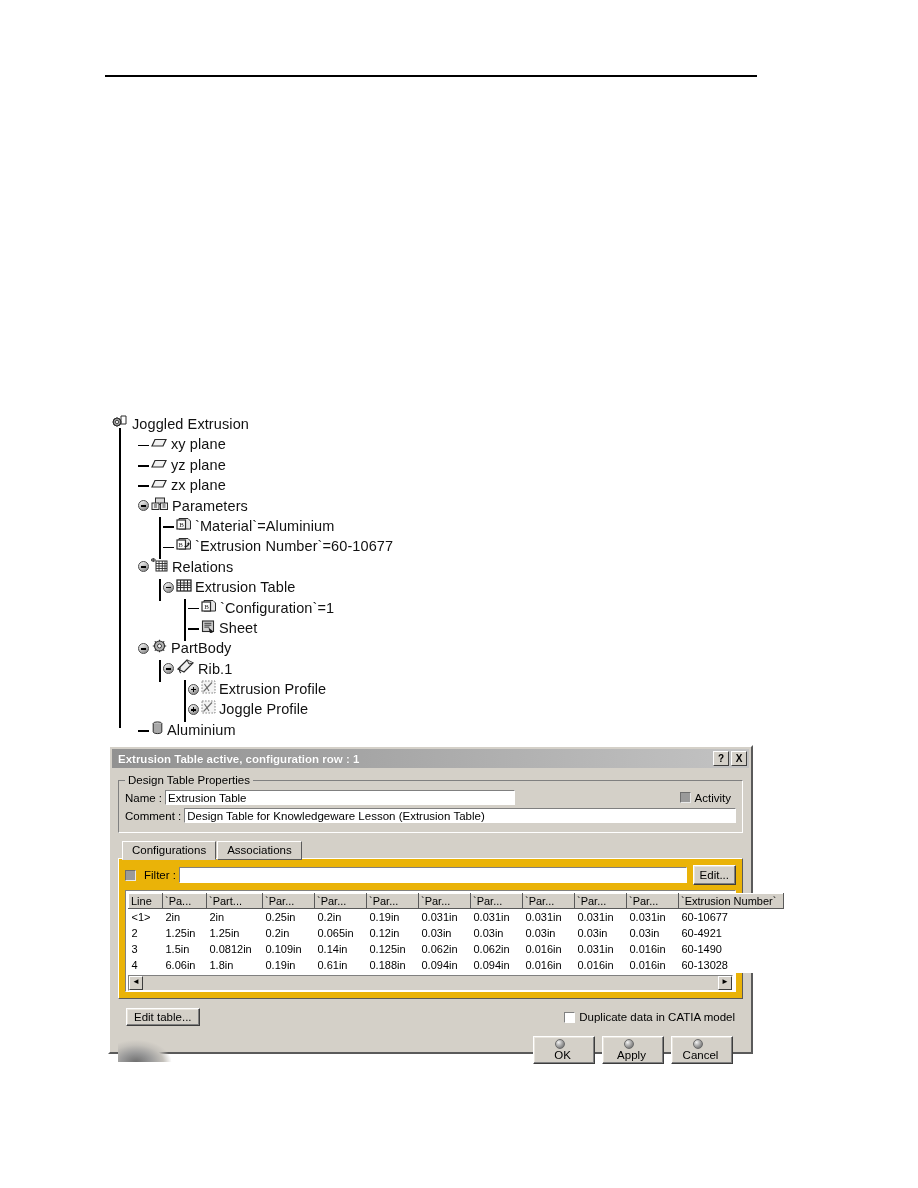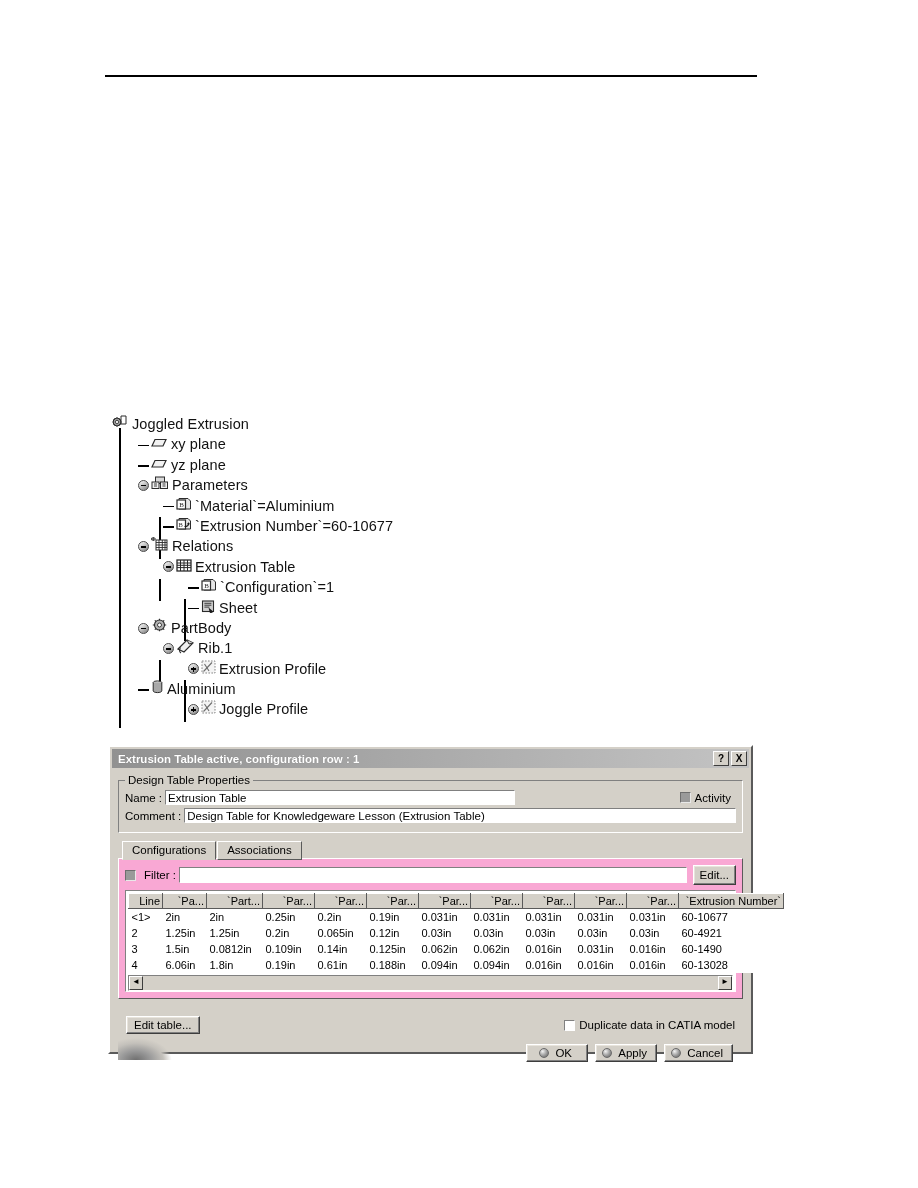--- a/index.html
+++ b/index.html
@@ -204,21 +204,21 @@
     top: 1px;
   }
   .tab.inactive {
     top: 1px;
     border-bottom-color: #5a5a5a;
     padding-top: 2px;
   }
   .tabpanel {
     border: 1px solid;
     border-color: #ffffff #5a5a5a #5a5a5a #ffffff;
-    background: #f9a8d4;
+    background: #eab308;
     padding: 6px;
     margin: 0 0 0 0;
     position: relative;
     top: -1px;
   }
 
   .filter-row {
     display: flex;
     align-items: center;
     margin-bottom: 5px;
@@ -251,21 +251,21 @@
     font-size: 11px;
     table-layout: fixed;
   }
   table.grid th {
     background: #d4d0c8;
     border: 1px solid;
     border-color: #ffffff #5a5a5a #5a5a5a #ffffff;
     font-weight: normal;
     font-size: 11px;
     padding: 1px 2px;
-    text-align: right;
+    text-align: left;
     white-space: nowrap;
     overflow: hidden;
     height: 14px;
     box-sizing: border-box;
   }
   table.grid td {
     background: #ffffff;
     padding: 1px 3px;
     font-size: 11px;
     white-space: nowrap;
@@ -292,21 +292,21 @@
     font-size: 8px;
     line-height: 10px;
     text-align: center;
     box-sizing: border-box;
     flex: none;
   }
   .hscroll .track { flex: 1; background: #d4d0c8; }
 
   
   .bottom-area {
-    padding: 16px 8px 0 8px;
+    padding: 8px 8px 0 8px;
     position: relative;
   }
   .bottom-row1 {
     display: flex;
     align-items: center;
   }
   .dup-wrap {
     display: flex;
     align-items: center;
     margin-left: auto;
@@ -318,20 +318,21 @@
     margin-top: 10px;
     padding-right: 2px;
   }
   .actbtn {
     display: flex;
     align-items: center;
     justify-content: center;
     min-width: 62px;
     padding: 2px 9px 2px 6px;
     margin-left: 7px;
+    flex-direction: column;
   }
   .led {
     width: 10px; height: 10px;
     border-radius: 50%;
     background: radial-gradient(circle at 33% 30%, #f2f2f2 0%, #a9a9a9 45%, #5c5c5c 100%);
     margin-right: 6px;
     flex: none;
     border: 1px solid #6b6b6b;
     box-sizing: border-box;
   }
@@ -389,20 +390,30 @@
       </div>
       <div class="tree-row">
         <span style="display: inline-block; width: 30px; flex: 0 0 auto;"></span>
         <span style="display: inline-block; width: 13px; flex: 0 0 auto; position: relative;">
           <span style="position:absolute;left:0;top:50%;width:11px;height:1.6px;background:#000;"></span>
         </span>
         <span class="ic"><svg width="17" height="12" viewBox="0 0 17 12">
         <path d="M4 2.5 L15 2.5 L12 9 L1 9 Z" fill="#f2f2f2" stroke="#2b2b2b" stroke-width="1.2"></path>
       </svg></span>
         <span class="tree-label">yz plane</span>
+      </div>
+      <div class="tree-row">
+        <span style="display: inline-block; width: 30px; flex: 0 0 auto;"></span>
+        <span style="display: inline-block; width: 13px; flex: 0 0 auto; position: relative;">
+          <span style="position:absolute;left:0;top:50%;width:11px;height:1.6px;background:#000;"></span>
+        </span>
+        <span class="ic"><svg width="17" height="12" viewBox="0 0 17 12">
+        <path d="M4 2.5 L15 2.5 L12 9 L1 9 Z" fill="#f2f2f2" stroke="#2b2b2b" stroke-width="1.2"></path>
+      </svg></span>
+        <span class="tree-label">zx plane</span>
       </div>
       <div class="tree-row">
         <span style="display: inline-block; width: 30px; flex: 0 0 auto;"></span>
         <span class="plusminus minus" style="position: relative; margin-right: 2px; flex: 0 0 auto;"></span>
         <span class="ic"><svg width="18" height="14" viewBox="0 0 18 14">
         <rect x="4.5" y="1" width="9" height="6.5" fill="#d9d9d9" stroke="#2b2b2b" stroke-width="1"></rect>
         <rect x="1" y="6" width="7" height="6.5" fill="#f0f0f0" stroke="#2b2b2b" stroke-width="1"></rect>
         <rect x="9.5" y="6" width="7" height="6.5" fill="#f0f0f0" stroke="#2b2b2b" stroke-width="1"></rect>
         <path d="M3 8h3M3 10h3M11.5 8h3M11.5 10h3" stroke="#2b2b2b" stroke-width=".9"></path>
       </svg></span>
@@ -502,39 +513,39 @@
         <span style="display: inline-block; width: 80px; flex: 0 0 auto;"></span>
         <span class="plusminus plus" style="position: relative; margin-right: 2px; flex: 0 0 auto;"></span>
         <span class="ic"><svg width="15" height="14" viewBox="0 0 15 14">
         <rect x="1" y="1" width="13" height="12" fill="#f4f4f4" stroke="#888" stroke-width="1" stroke-dasharray="1.6 1.4"></rect>
         <path d="M2.5 11.5 L11 2.5" stroke="#6d6d6d" stroke-width="1.1"></path>
         <path d="M3.5 4 L8 11" stroke="#6d6d6d" stroke-width="1.1"></path>
       </svg></span>
         <span class="tree-label">Extrusion Profile</span>
       </div>
       <div class="tree-row">
+        <span style="display: inline-block; width: 80px; flex: 0 0 auto;"></span>
+        <span class="plusminus plus" style="position: relative; margin-right: 2px; flex: 0 0 auto;"></span>
+        <span class="ic"><svg width="15" height="14" viewBox="0 0 15 14">
+        <rect x="1" y="1" width="13" height="12" fill="#f4f4f4" stroke="#888" stroke-width="1" stroke-dasharray="1.6 1.4"></rect>
+        <path d="M2.5 11.5 L11 2.5" stroke="#6d6d6d" stroke-width="1.1"></path>
+        <path d="M3.5 4 L8 11" stroke="#6d6d6d" stroke-width="1.1"></path>
+      </svg></span>
+        <span class="tree-label">Joggle Profile</span>
+      </div>
+      <div class="tree-row">
         <span style="display: inline-block; width: 30px; flex: 0 0 auto;"></span>
         <span style="display: inline-block; width: 13px; flex: 0 0 auto; position: relative;">
           <span style="position:absolute;left:0;top:50%;width:11px;height:1.6px;background:#000;"></span>
         </span>
         <span class="ic"><svg width="13" height="14" viewBox="0 0 13 14">
         <ellipse cx="6.5" cy="2.6" rx="4.3" ry="1.7" fill="#cfcfcf" stroke="#2b2b2b" stroke-width="1"></ellipse>
         <path d="M2.2 2.6v8.3c0 .9 1.9 1.7 4.3 1.7s4.3-.8 4.3-1.7V2.6" fill="#a8a8a8" stroke="#2b2b2b" stroke-width="1"></path>
       </svg></span>
         <span class="tree-label">Aluminium</span>
-      </div>
-      <div class="tree-row">
-        <span style="display: inline-block; width: 80px; flex: 0 0 auto;"></span>
-        <span class="plusminus plus" style="position: relative; margin-right: 2px; flex: 0 0 auto;"></span>
-        <span class="ic"><svg width="15" height="14" viewBox="0 0 15 14">
-        <rect x="1" y="1" width="13" height="12" fill="#f4f4f4" stroke="#888" stroke-width="1" stroke-dasharray="1.6 1.4"></rect>
-        <path d="M2.5 11.5 L11 2.5" stroke="#6d6d6d" stroke-width="1.1"></path>
-        <path d="M3.5 4 L8 11" stroke="#6d6d6d" stroke-width="1.1"></path>
-      </svg></span>
-        <span class="tree-label">Joggle Profile</span>
       </div>
     </div>
 </div>
 
 <div class="dialog">
 
   <div class="titlebar">
     <span class="titlebar-text">Extrusion Table active, configuration row : 1</span>
     <span class="tb-btn">?</span>
     <span class="tb-btn">X</span>

